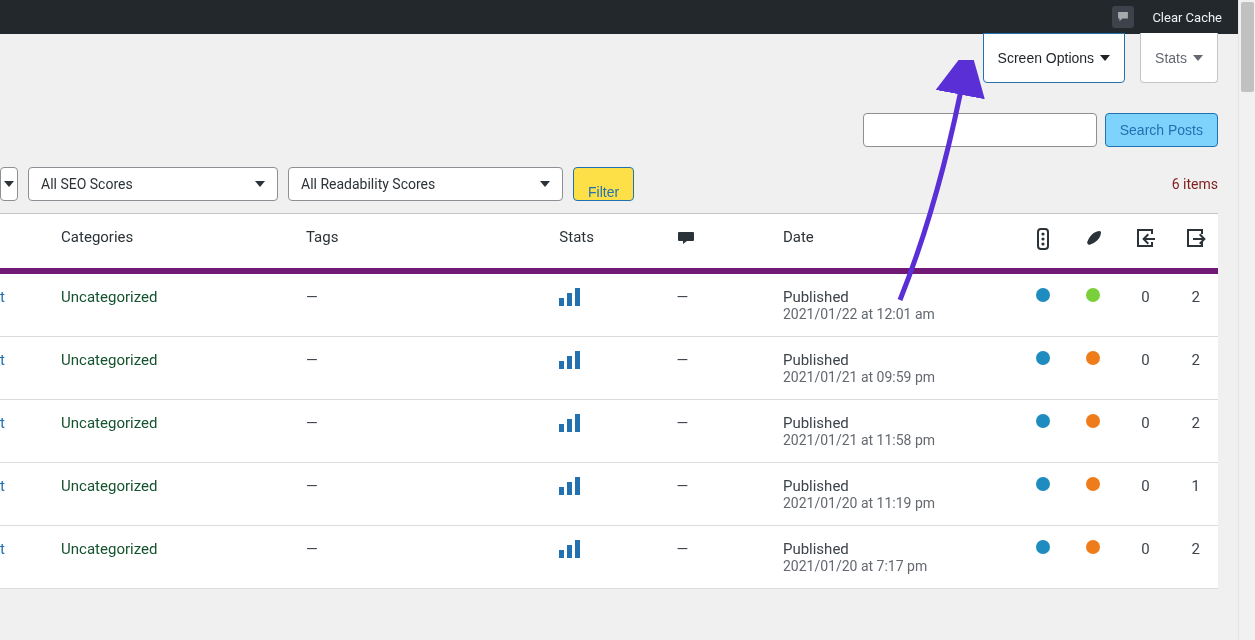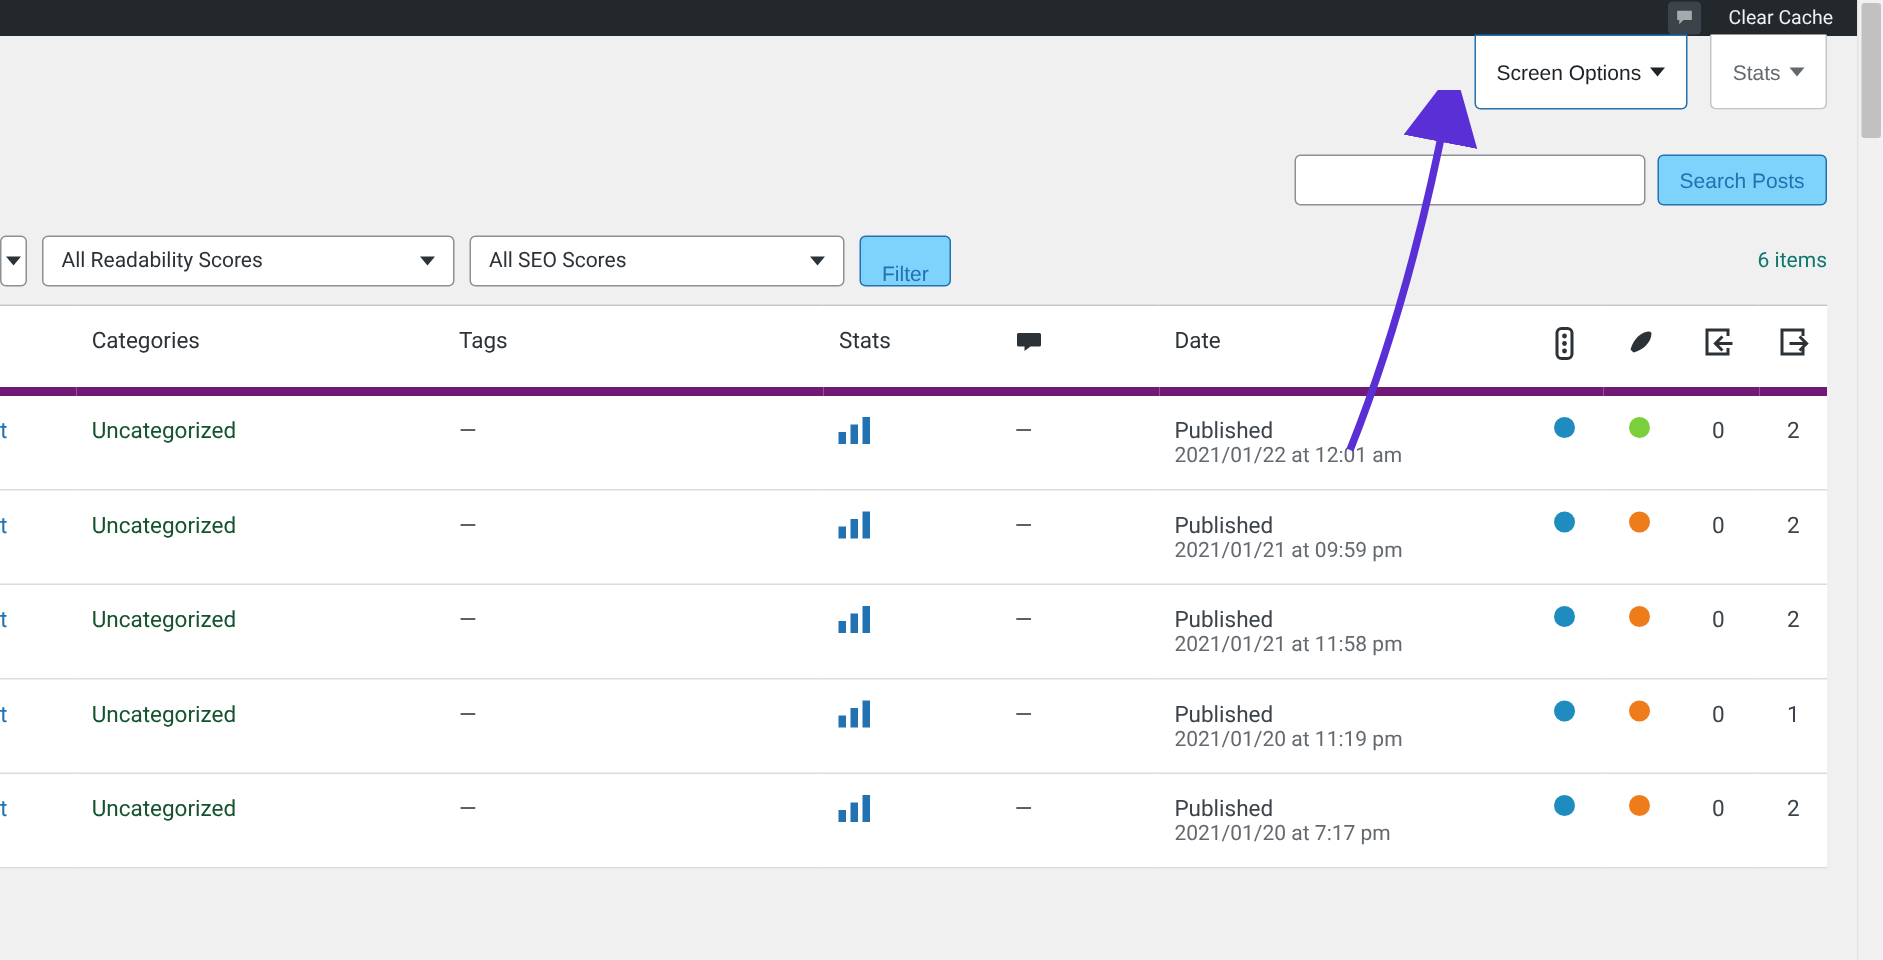--- a/index.html
+++ b/index.html
@@ -8,21 +8,21 @@
     font-size: 13px;
     background: #f0f0f1;
     color: #3c434a;
     width: 1255px;
     height: 640px;
     overflow: hidden;
     position: relative;
   }
   .adminbar {
     background: #23282d;
-    height: 24px;
+    height: 34px;
     width: 100%;
     color: #eee;
     display: flex;
     align-items: center;
     padding: 0 16px;
     justify-content: flex-end;
     font-size: 13px;
   }
   .adminbar .comment-ico {
     width: 22px; height: 22px; background: #3c434a; border-radius: 3px;
@@ -69,24 +69,24 @@
     justify-content: space-between;
   }
   .sel.tiny { width:18px; padding:0 4px; justify-content:center; }
   .sel .chev {
     width:0;height:0;border-left:5px solid transparent;border-right:5px solid transparent;border-top:6px solid #2c3338;
   }
   .sel.cat { width:160px; }
   .sel.seo { width:250px; }
   .sel.read { width:275px; }
   .filter-btn {
-    border:1px solid #2271b1; background:#7dd3fc; color:#2271b1;
+    border:1px solid #2271b1; background:#fde047; color:#2271b1;
     border-radius:4px; padding:16px 14px; height:34px; font-size:14px; cursor:pointer;
   }
-  .items-count { margin-left:auto; font-size:14px; color:#0f766e; }
+  .items-count { margin-left:auto; font-size:14px; color:#7f1d1d; }
 
   table.posts {
     width:100%; border-collapse:collapse; background:#fff;
     border-top:1px solid #c3c4c7;
   }
   table.posts th, table.posts td {
     text-align:left; padding: 14px 10px; font-weight:400; font-size:15px;
     vertical-align: top;
   }
   table.posts th { color:#2c3338; border-bottom:6px solid #701a75; }
@@ -160,26 +160,26 @@
   <div class="content">
     <div class="search-row">
       <input type="search" placeholder="" style="">
       <button class="search-btn">Search Posts</button>
     </div>
 
     <div class="filter-row">
       <div class="sel tiny">
         <span class="chev"></span>
       </div>
+      <div class="sel seo">
+        <span>All SEO Scores</span>
+        <span class="chev"></span>
+      </div>
       <div class="sel read">
         <span>All Readability Scores</span>
-        <span class="chev"></span>
-      </div>
-      <div class="sel seo">
-        <span>All SEO Scores</span>
         <span class="chev"></span>
       </div>
       <button class="filter-btn">Filter</button>
       <span class="items-count">6 items</span>
     </div>
 
     <table class="posts">
       <thead>
         <tr>
           <th class="col-title"></th>

